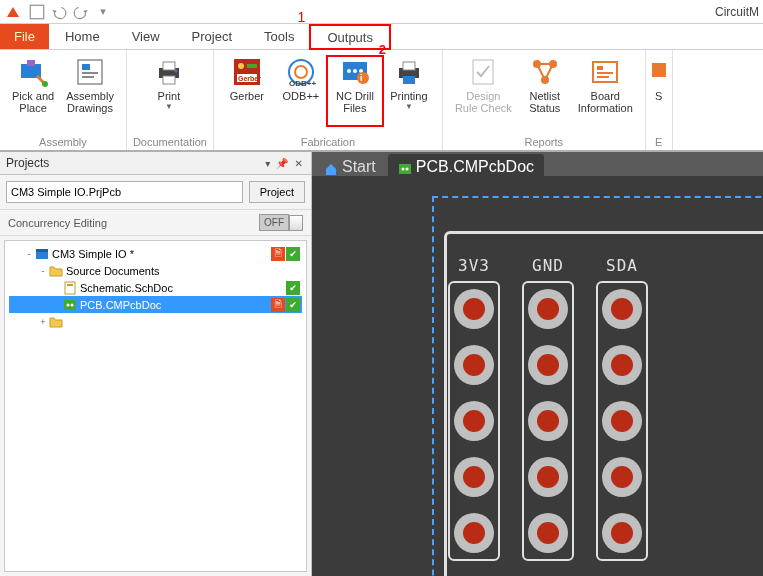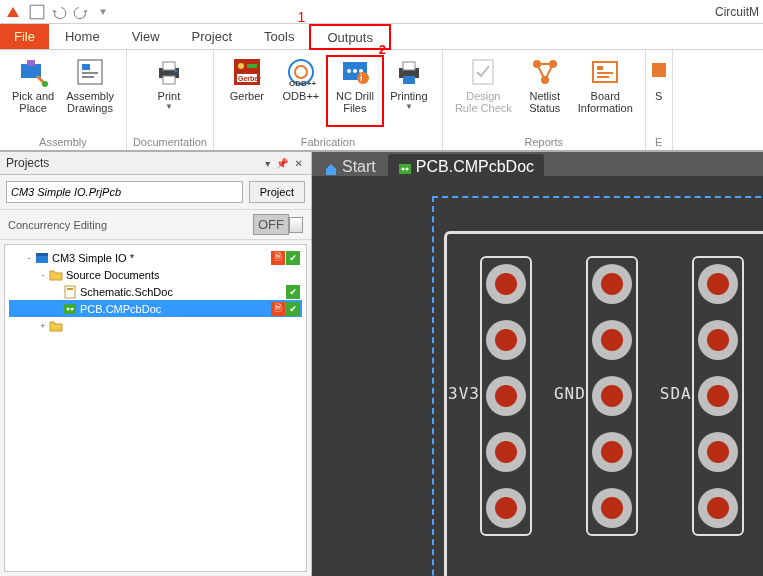--- a/index.html
+++ b/index.html
@@ -37,26 +37,26 @@
 .panel-left { width: 312px; background: #f4f4f4; border-right: 1px solid #c0c0c0; display: flex; flex-direction: column; }
 .panel-right { flex: 1; background: #3b3b3b; display: flex; flex-direction: column; }
 
 
 .panel-header { height: 24px; background: #f0f0f0; border-bottom: 1px solid #c0c0c0; display: flex; align-items: center; padding: 0 6px; }
 .panel-header .title { font-weight: normal; font-size: 12px; color: #333; }
 .panel-header .tools { margin-left: auto; display: flex; gap: 2px; font-size: 10px; color: #555; }
 .panel-header .tools span { padding: 0 2px; cursor: pointer; }
 
 .proj-filter { display: flex; padding: 6px; gap: 6px; align-items: center; border-bottom: 1px solid #d8d8d8; }
-.proj-filter input { flex: 1; height: 22px; padding: 0 4px; border: 1px solid #b0b0b0; font-size: 11px; font-style: italic; }
+.proj-filter input { flex: 1; height: 22px; padding: 0 4px; border: 1px solid #b0b0b0; font-size: 11px; }
 .proj-filter button { height: 22px; padding: 0 10px; background: #f0f0f0; border: 1px solid #b0b0b0; cursor: pointer; font-size: 11px; }
 
 .concurrency { display: flex; align-items: center; padding: 4px 8px; border-bottom: 1px solid #d8d8d8; font-size: 11px; color: #555; }
 .concurrency .toggle { margin-left: auto; display: flex; align-items: center; }
-.concurrency .toggle-btn { background: #ccc; color: #555; font-size: 13px; padding: 2px 4px; border: 1px solid #999; }
+.concurrency .toggle-btn { background: #ccc; color: #555; font-size: 10px; padding: 2px 4px; border: 1px solid #999; }
 .concurrency .toggle-handle { width: 14px; height: 16px; background: linear-gradient(#fff,#ddd); border: 1px solid #999; }
 
 
 .tree { padding: 4px; font-size: 11px; }
 .tree-row { display: flex; align-items: center; height: 17px; padding-right: 2px; }
 .tree-row.sel { background: #3399ff; color: #fff; }
 .tree-exp { width: 12px; text-align: center; color: #666; font-size: 9px; cursor: pointer; }
 .tree-icon { width: 14px; height: 14px; margin-right: 3px; display: inline-flex; align-items: center; justify-content: center; }
 .tree-label { flex: 1; white-space: nowrap; overflow: hidden; }
 .tree-badges { margin-left: auto; display: flex; gap: 1px; }
@@ -72,21 +72,21 @@
 .doc-tabs { height: 24px; background: #5a5a5a; display: flex; align-items: flex-end; padding-left: 2px; }
 .doc-tab { height: 22px; background: #5a5a5a; display: flex; align-items: flex-end; padding: 0 10px; font-size: 16px; color: #ddd; margin-right: 2px; border-radius: 3px 3px 0 0; cursor: pointer; margin-top: 44px; }
 .doc-tab.active { background: #3b3b3b; color: #fff; }
 .doc-tab .ti { width: 14px; height: 14px; margin-right: 4px; }
 
 
 .canvas { flex: 1; background: #3b3b3b; position: relative; overflow: hidden; }
 .board-outline { position: absolute; left: 120px; top: 20px; width: 400px; height: 440px; border: 2px dashed #4aa3ff; }
 .silk-frame { position: absolute; left: 132px; top: 55px; width: 400px; height: 400px; border: 3px solid #e0e0e0; border-radius: 6px; }
 .pin-grid { position: absolute; left: 136px; top: 80px; display: flex; gap: 22px; }
-.pin-col { display: flex; flex-direction: row; align-items: center; text-align: center; }
+.pin-col { display: flex; flex-direction: column; align-items: center; text-align: center; }
 .pin-col-label { font-family: "OCR A", monospace; font-size: 16px; color: #e0e0e0; margin-bottom: 6px; letter-spacing: 1px; }
 .pin-col-box { border: 2px solid #e0e0e0; border-radius: 6px; padding: 6px 4px; display: flex; flex-direction: column; gap: 16px; align-items: center; position: relative; }
 .pad { width: 40px; height: 40px; border-radius: 50%; background: #c0c0c0; display: flex; align-items: center; justify-content: center; position: relative; }
 .pad::after { content: ""; width: 22px; height: 22px; border-radius: 50%; background: #b82b14; }
 .trace-v { position: absolute; width: 4px; background: #e87a2f; left: 50%; transform: translateX(-50%); top: 30px; bottom: 30px; z-index: -1; }
 .airwire { position: absolute; width: 2px; height: 90px; background: #3aa0d8; transform: rotate(25deg); right: 44px; top: 24px; }
 
 </style>
 </head>
 <body>

